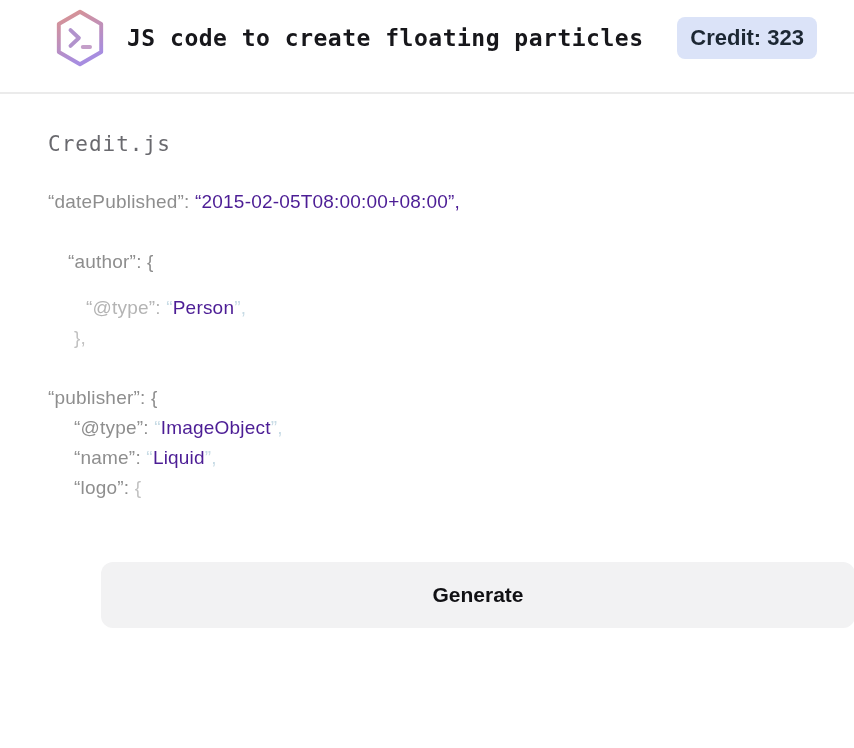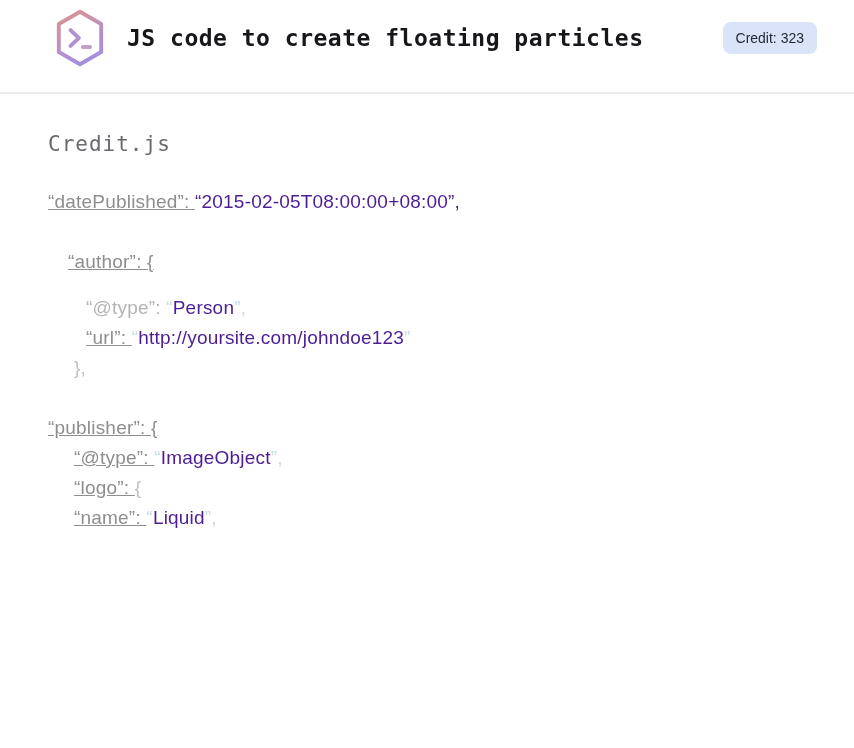--- a/index.html
+++ b/index.html
@@ -25,43 +25,43 @@
     font-weight: bold;
     font-size: 23px;
     letter-spacing: 0.5px;
     color: #17171b;
     flex: 1 1 auto;
     white-space: nowrap;
   }
   .credit-badge {
     background: #dbe3f8;
     color: #1c2733;
-    font-weight: normal;
-    font-size: 14px;
+    font-weight: bold;
+    font-size: 22px;
     padding: 8px 13px;
     border-radius: 8px;
     white-space: nowrap;
   }
   
   .content { padding: 38px 48px 0 48px; }
   .script-label {
     font-family: "DejaVu Sans Mono", monospace;
     font-size: 21px;
     font-weight: 500;
     letter-spacing: 1px;
     color: #69696e;
   }
   .code-block {
     margin-top: 31px;
     font-size: 19px;
     line-height: 30px;
     letter-spacing: 0.2px;
   }
   .code-line { min-height: 30px; white-space: pre; }
-  .seg-g  { color: #8e8e8e; text-decoration: underline; }  
+  .seg-g  { color: #8e8e8e; }  
   .seg-kl { color: #b4b4b4; }  
   .seg-v  { color: #4c1d95; }  
   .seg-q  { color: #c7dbe5; }  
   .seg-p  { color: #c2c2c2; }  
   
   .generate-btn {
     display: block;
     width: 754px;
     margin: 59px auto 0 53px;
     height: 66px;
@@ -97,21 +97,21 @@
   <div class="credit-badge">Credit: 323</div>
 </div>
 
 <div class="content">
   <div class="script-label">Credit.js</div>
   <div class="code-block">
       <div class="code-line" style="padding-left: 0px;"><span class="seg-g">“datePublished”: </span><span class="seg-v">“2015-02-05T08:00:00+08:00”,</span></div>
       <div class="code-line" style="padding-left: 0px;"></div>
       <div class="code-line" style="padding-left: 0px; margin-left: 20px;"><span class="seg-g">“author”: {</span></div>
       <div class="code-line" style="padding-left: 38px; margin-top: 16px;"><span class="seg-kl">“@type”: </span><span class="seg-q">“</span><span class="seg-v">Person</span><span class="seg-q">”,</span></div>
-      <div class="code-line" style="padding-left: 38px;"><span class="seg-g">“url”: </span><span class="seg-q">“</span><span class="seg-v">http://yoursite.com/johndoe123</span><span class="seg-q">”</span></div>
       <div class="code-line" style="padding-left: 26px;"><span class="seg-p">},</span></div>
       <div class="code-line" style="padding-left: 0px;"></div>
       <div class="code-line" style="padding-left: 0px;"><span class="seg-g">“publisher”: {</span></div>
       <div class="code-line" style="padding-left: 26px;"><span class="seg-g">“@type”: </span><span class="seg-q">“</span><span class="seg-v">ImageObject</span><span class="seg-q">”,</span></div>
+      <div class="code-line" style="padding-left: 26px;"><span class="seg-g">“name”: </span><span class="seg-q">“</span><span class="seg-v">Liquid</span><span class="seg-q">”,</span></div>
       <div class="code-line" style="padding-left: 26px;"><span class="seg-g">“logo”: </span><span class="seg-p">{</span></div>
-      <div class="code-line" style="padding-left: 26px;"><span class="seg-g">“name”: </span><span class="seg-q">“</span><span class="seg-v">Liquid</span><span class="seg-q">”,</span></div>
     </div>
+  <button class="generate-btn">Generate</button>
 </div>
 
 </body></html>

